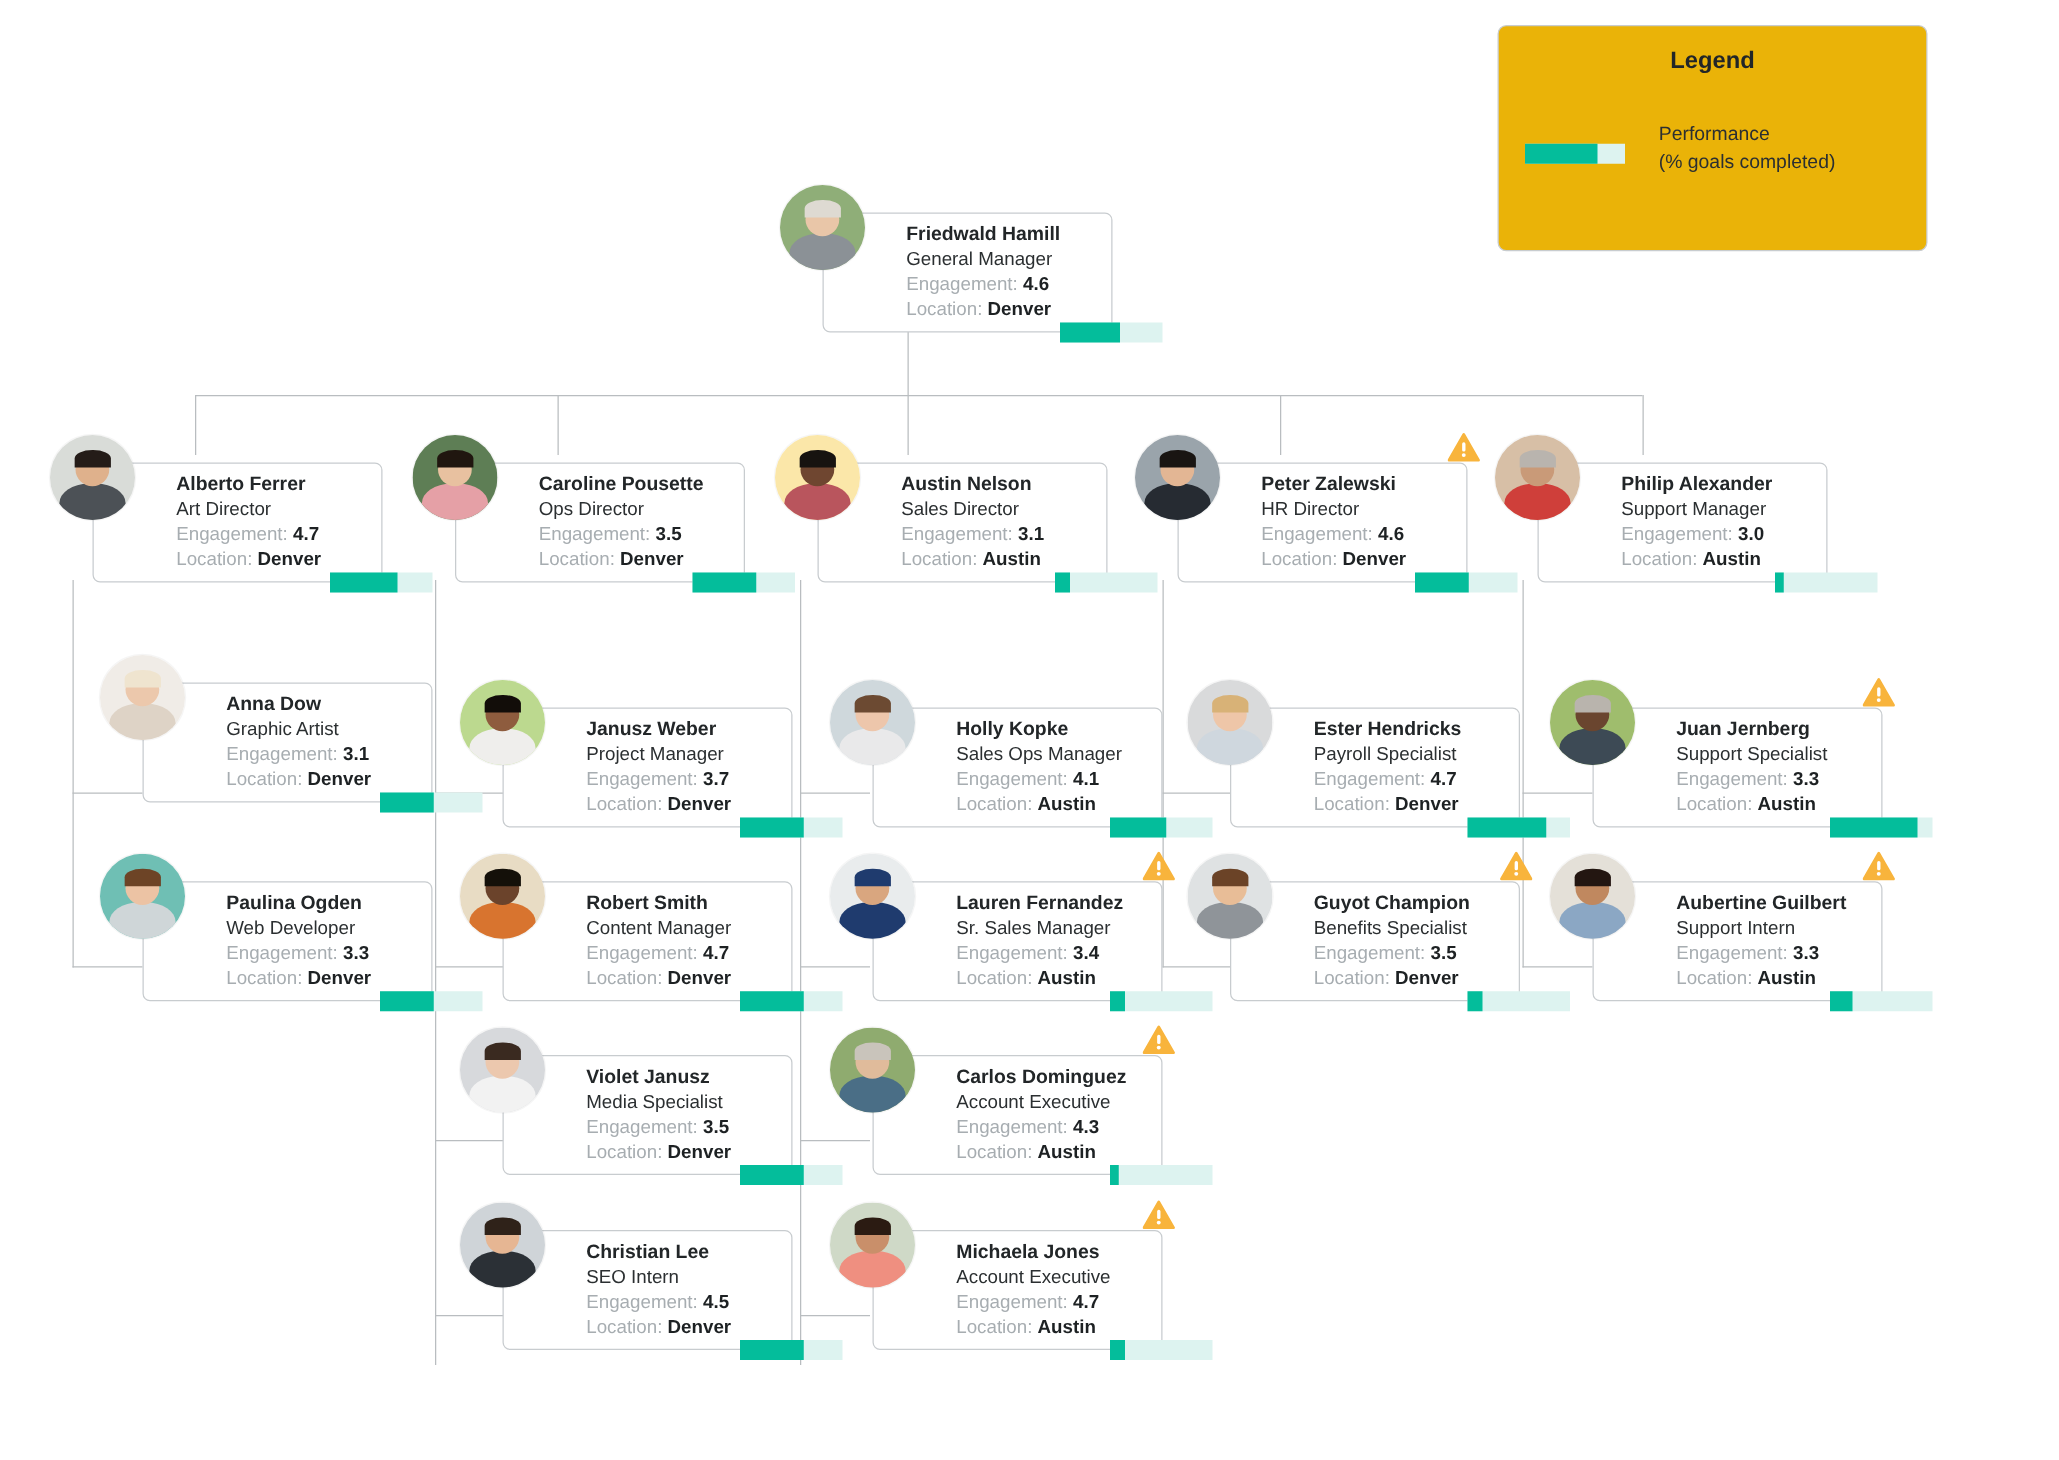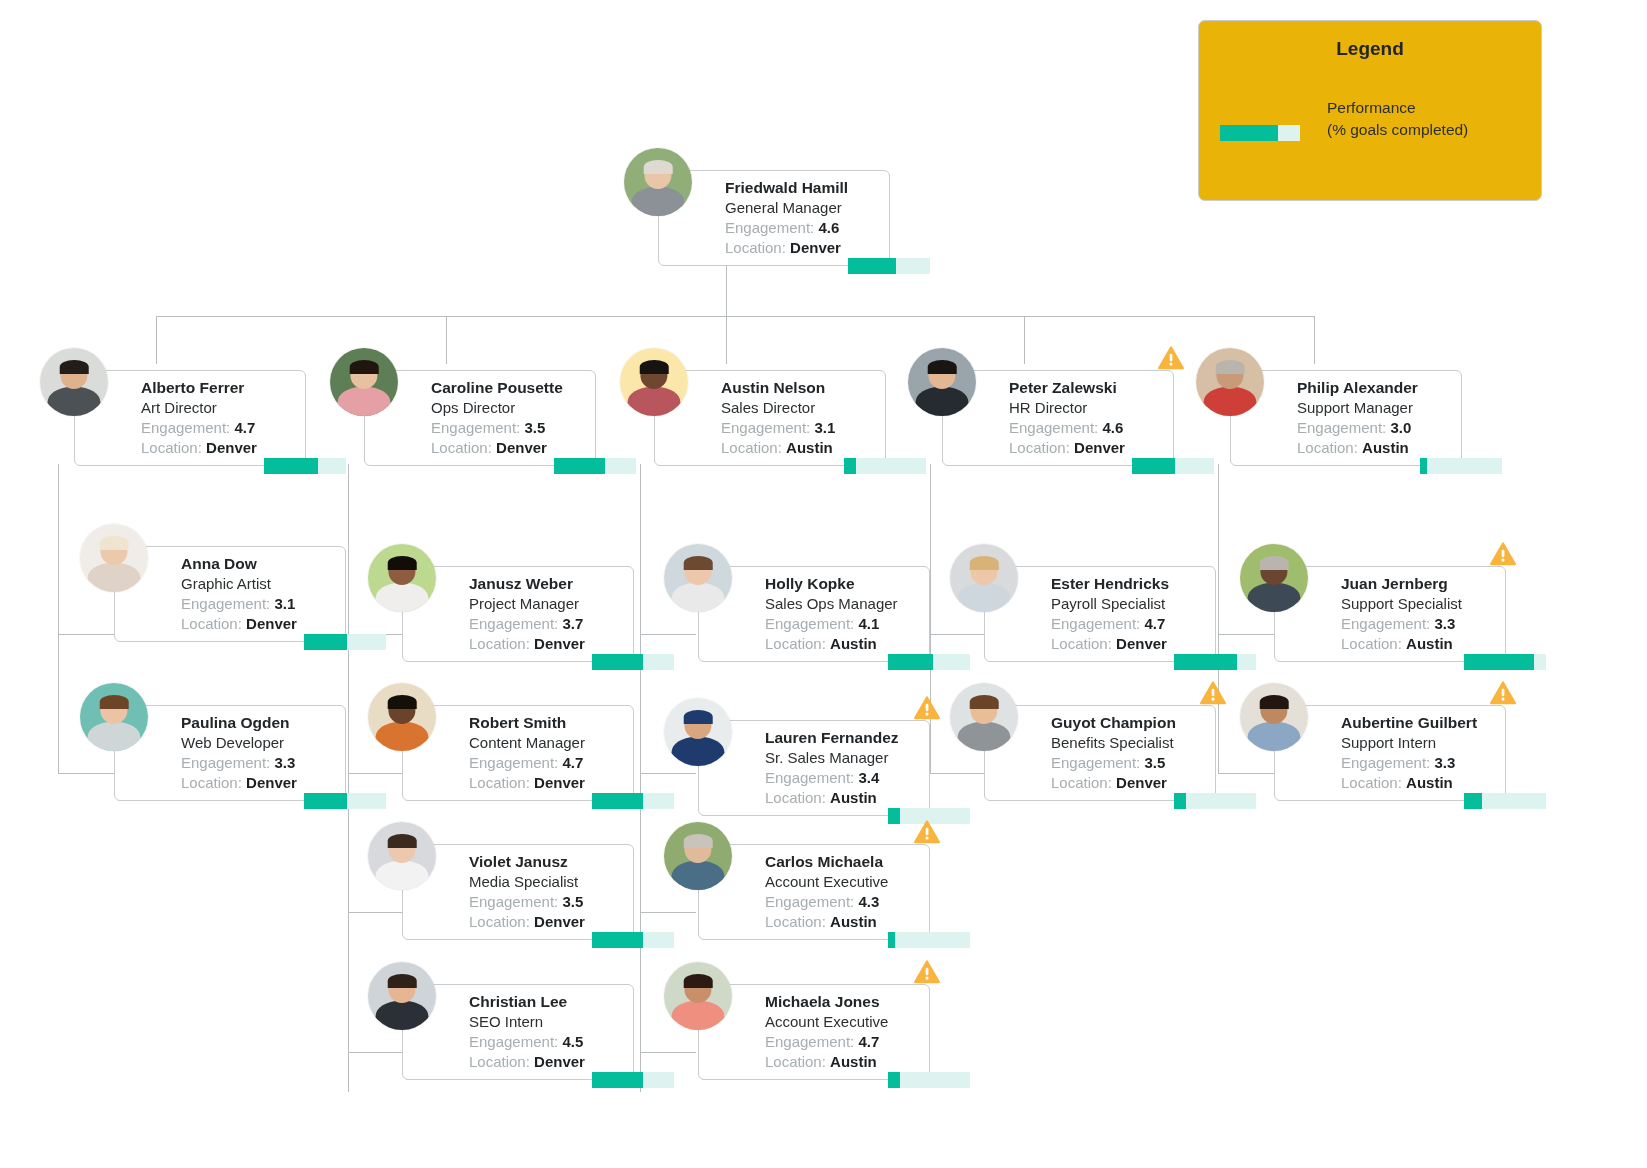--- a/index.html
+++ b/index.html
@@ -89,21 +89,21 @@
     width: 344px; height: 181px;
     background: #eab308;
     border: 1px solid #c8cccf;
     border-radius: 7px;
   }
   #legend .ttl {
     text-align: center;
     font-size: 19px; font-weight: bold; color: #222628;
     margin-top: 17px;
   }
-  .lrow { position: absolute; display: flex; align-items: flex-end; }
+  .lrow { position: absolute; display: flex; align-items: center; }
   .lrow .swatch {
     width: 80px; height: 16px; background: #ddf3f0;
     margin-top: 7px; flex: 0 0 auto;
   }
   .lrow .swatch i { display: block; height: 100%; width: 73%; background: #04bd9b; }
   .lrow .ltxt { margin-left: 27px; }
   .lrow .ltxt div { font-size: 15.5px; color: #2b2f31; line-height: 22px; white-space: nowrap; }
   .lrow .wicon { width: 34px; display: flex; justify-content: center; flex: 0 0 auto; }
 </style>
 </head>
@@ -410,21 +410,21 @@
             <div class="bg" style="background:#cfd8dc"></div>
             <div class="body" style="background:#e9e9ea"></div>
             <div class="head" style="background:#edc6ab"></div>
             <div style="position:absolute;left:50%;top:18%;width:42%;height:20%;border-radius:50% 50% 0 0;transform:translateX(-50%);background:#6c4a32"></div>
           </div>
         </div>
         <div class="perf" style="left:242px; top:110px;">
           <div class="fill" style="width:55%"></div>
         </div>
       </div>
-      <div class="node" style="left: 646px; top: 698px; width: 330px; height: 130px;">
+      <div class="node" style="left: 646px; top: 683px; width: 330px; height: 130px;">
         <div class="card">
           <div class="card-inner">
             <div class="nm">Lauren Fernandez</div>
             <div class="role">Sr. Sales Manager</div>
             <div class="kv"><span>Engagement:</span> <b>3.4</b></div>
             <div class="kv"><span>Location:</span> <b>Austin</b></div>
           </div>
         </div>
         <div class="avatar">
           <div class="ph">
@@ -439,21 +439,21 @@
         </div>
         <div class="warn" style="left:268px; top:-2px;"><svg width="26" height="24" viewBox="0 0 28 26" aria-hidden="true">
             <path d="M14 1.6 L26.8 24 H1.2 Z" fill="#f8b43c" stroke="#f8b43c" stroke-width="2.4" stroke-linejoin="round"></path>
             <rect x="12.6" y="8.5" width="2.9" height="8" rx="1.4" fill="#ffffff"></rect>
             <circle cx="14" cy="19.6" r="1.7" fill="#ffffff"></circle>
           </svg></div>
       </div>
       <div class="node" style="left: 646px; top: 822px; width: 330px; height: 130px;">
         <div class="card">
           <div class="card-inner">
-            <div class="nm">Carlos Michaela</div>
+            <div class="nm">Carlos Dominguez</div>
             <div class="role">Account Executive</div>
             <div class="kv"><span>Engagement:</span> <b>4.3</b></div>
             <div class="kv"><span>Location:</span> <b>Austin</b></div>
           </div>
         </div>
         <div class="avatar">
           <div class="ph">
             <div class="bg" style="background:#8fab6f"></div>
             <div class="body" style="background:#4a6e86"></div>
             <div class="head" style="background:#e0bb9b"></div>

